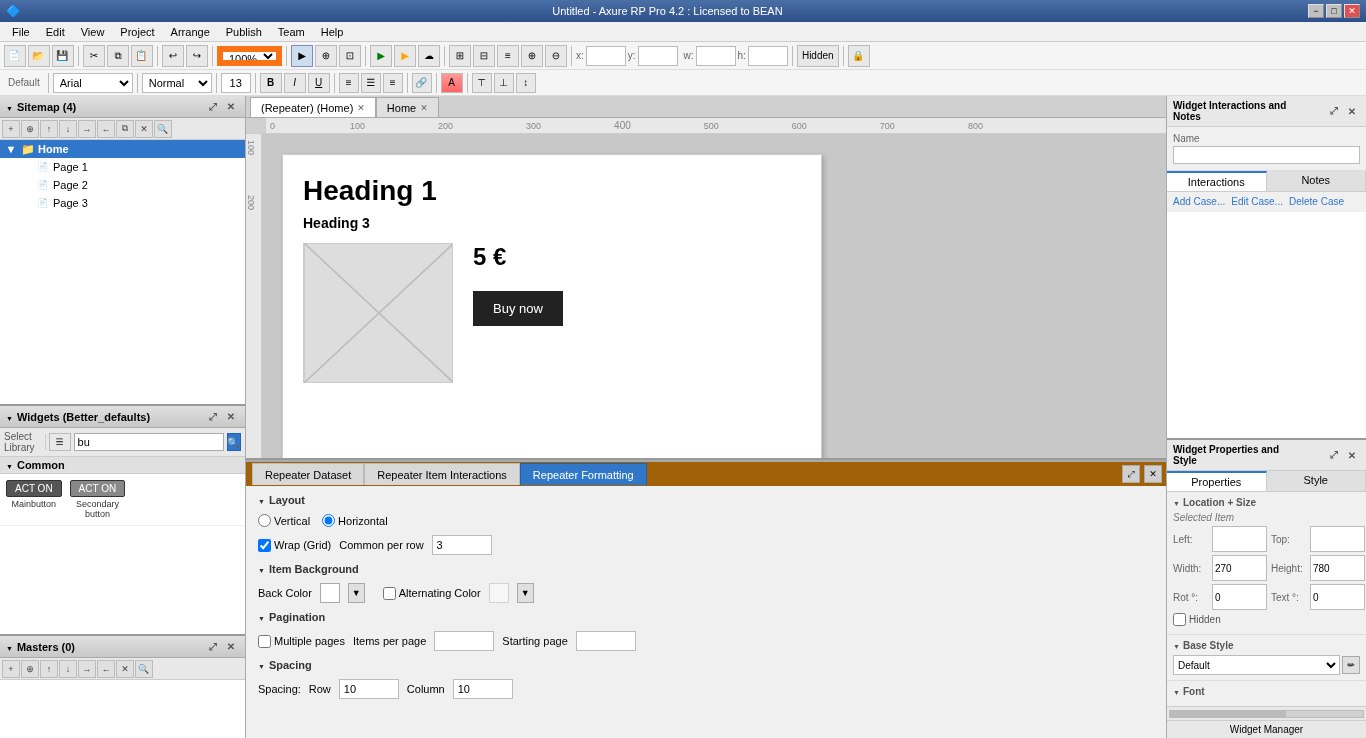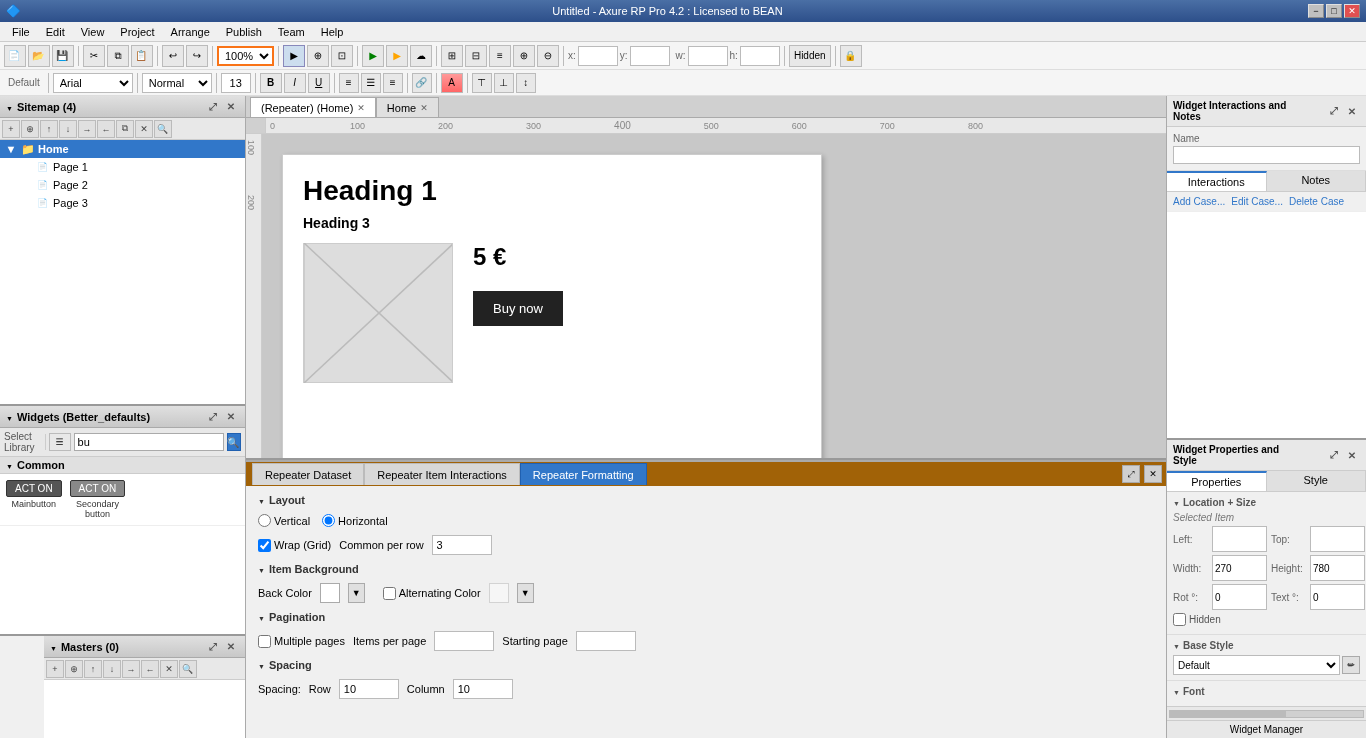--- a/index.html
+++ b/index.html
@@ -12,21 +12,21 @@
     #title-bar .win-btn { width: 16px; height: 14px; background: #c0c0c0; border: 1px outset #e0e0e0; font-size: 9px; display: flex; align-items: center; justify-content: center; cursor: pointer; color: #000; }
 
     
     #menu-bar { background: #f0f0f0; height: 20px; display: flex; align-items: center; padding: 0 4px; border-bottom: 1px solid #ccc; }
     #menu-bar span { padding: 0 8px; cursor: pointer; font-size: 11px; }
 
     
     .toolbar { background: #f5f5f5; height: 28px; display: flex; align-items: center; padding: 0 4px; border-bottom: 1px solid #ddd; gap: 2px; flex-wrap: nowrap; overflow: hidden; }
     .toolbar-btn { height: 22px; min-width: 22px; background: #e8e8e8; border: 1px solid #bbb; display: flex; align-items: center; justify-content: center; cursor: pointer; font-size: 10px; padding: 0 3px; }
     .toolbar-sep { width: 1px; background: #bbb; height: 20px; margin: 0 2px; }
-    .toolbar-select { height: 20px; font-size: 11px; border: 2px solid #f97316; background: white; padding: 0 2px; }
+    .toolbar-select { height: 20px; font-size: 11px; border: 6px solid #f97316; background: white; padding: 0 2px; }
 
     
     #format-bar { background: #f5f5f5; height: 26px; display: flex; align-items: center; padding: 0 4px; border-bottom: 1px solid #ddd; gap: 2px; }
     #format-bar input[type=text] { height: 20px; width: 50px; border: 1px solid #bbb; padding: 0 2px; font-size: 11px; }
     #format-bar select { height: 20px; font-size: 11px; border: 1px solid #bbb; background: white; }
     .fmt-btn { height: 20px; min-width: 20px; background: #e8e8e8; border: 1px solid #bbb; display: flex; align-items: center; justify-content: center; cursor: pointer; font-size: 10px; }
 
     
     #main-layout { display: flex; height: calc(738px - 22px - 20px - 28px - 26px); }
 
@@ -54,21 +54,21 @@
     .search-box { background: #e8e8e8; padding: 3px 4px; display: flex; align-items: center; gap: 3px; border-bottom: 1px solid #ccc; }
     .search-box input { flex: 1; height: 18px; border: 1px solid #aaa; padding: 0 3px; font-size: 11px; background: white; }
     .search-icon-btn { width: 20px; height: 18px; background: #3177c9; border: 1px solid #2060b0; display: flex; align-items: center; justify-content: center; color: white; font-size: 10px; cursor: pointer; }
     .widget-section-header { background: #e0e0e0; padding: 2px 6px; font-weight: bold; font-size: 11px; border-bottom: 1px solid #ccc; display: flex; align-items: center; gap: 4px; }
     .widget-grid { display: flex; flex-wrap: wrap; padding: 6px; gap: 8px; background: white; }
     .widget-item { display: flex; flex-direction: column; align-items: center; cursor: pointer; }
     .widget-btn-preview { background: #555; color: white; padding: 2px 8px; font-size: 10px; border: 1px solid #333; border-radius: 2px; white-space: nowrap; }
     .widget-label { font-size: 9px; text-align: center; margin-top: 2px; color: #333; }
 
     
-    #masters-panel { flex: 1; display: flex; flex-direction: column; padding-left: 44px; }
+    #masters-panel { flex: 1; display: flex; flex-direction: column; }
 
     
     #canvas-area { flex: 1; display: flex; flex-direction: column; background: #c8c8c8; }
     #canvas-tabs { background: #d0d0d0; height: 22px; display: flex; align-items: flex-end; border-bottom: 1px solid #aaa; padding-left: 4px; }
     .canvas-tab { background: #e0e0e0; border: 1px solid #aaa; border-bottom: none; padding: 2px 10px; font-size: 11px; cursor: pointer; height: 20px; display: flex; align-items: center; gap: 4px; }
     .canvas-tab.active { background: white; }
     .canvas-tab-close { font-size: 9px; color: #666; }
     #canvas-ruler-h { height: 16px; background: #e8e8e8; border-bottom: 1px solid #ccc; display: flex; align-items: center; padding-left: 20px; font-size: 9px; color: #666; position: relative; overflow: hidden; }
     #canvas-ruler-corner { position: absolute; left: 0; top: 0; width: 20px; height: 16px; background: #d0d0d0; border-right: 1px solid #ccc; z-index: 2; }
     #canvas-main { display: flex; }

